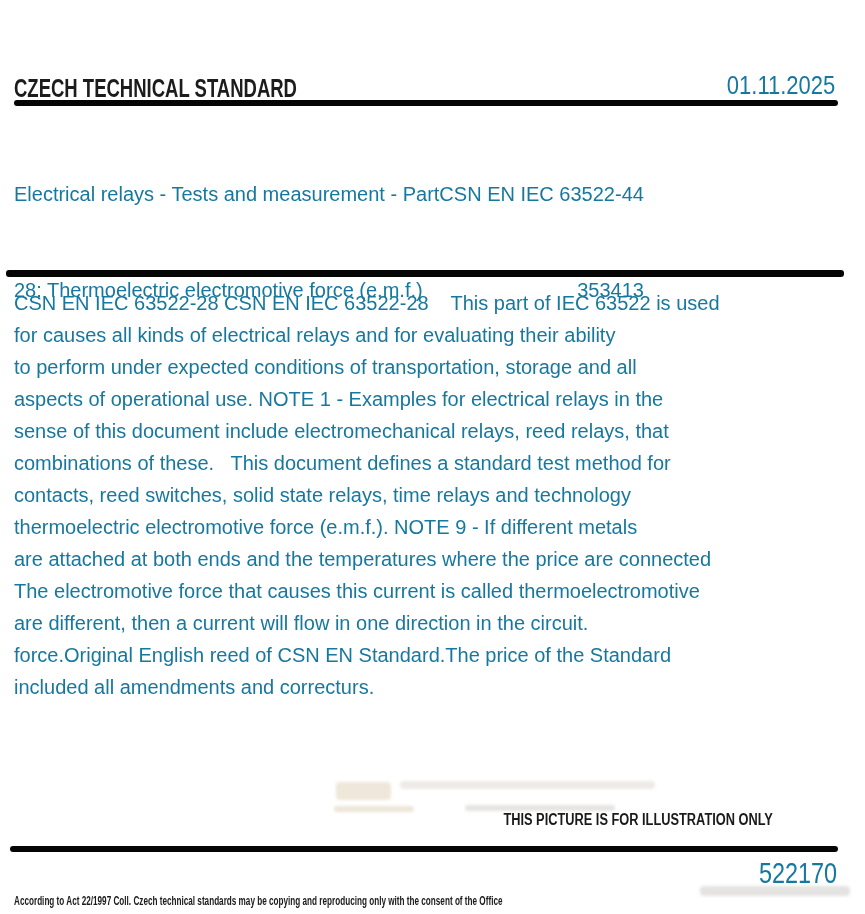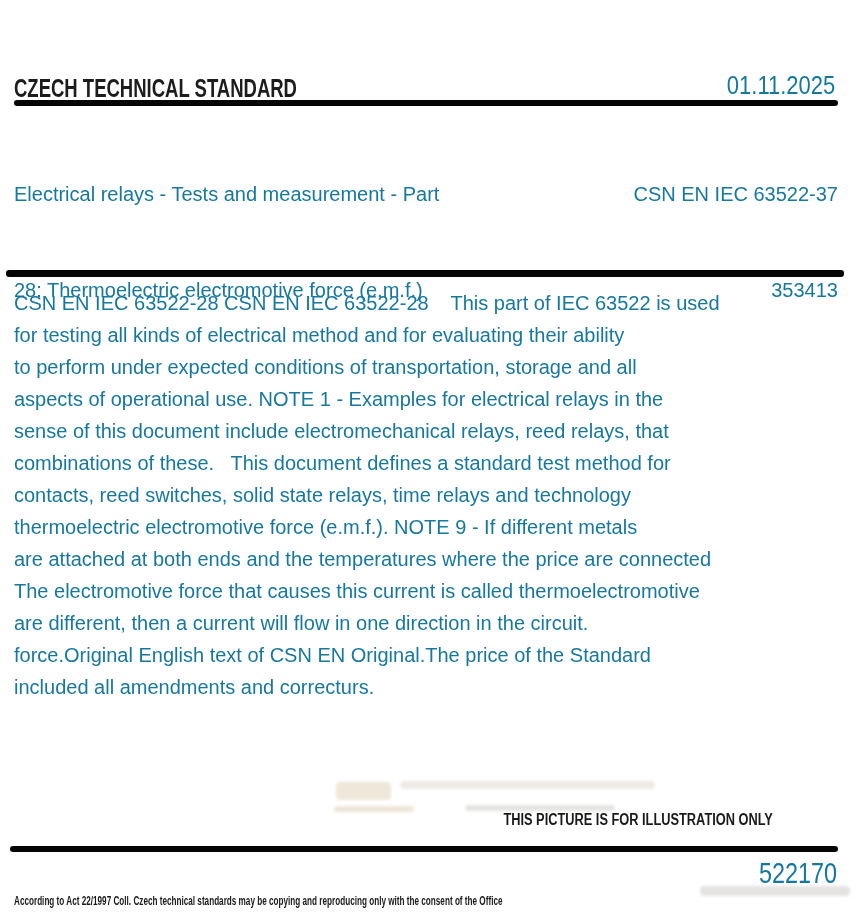--- a/index.html
+++ b/index.html
@@ -47,21 +47,20 @@
     border-radius: 3px;
   }
 
   
   .title-block {
     position: absolute;
     left: 14px;
     top: 114px;
     width: 824px;
     display: flex;
-    justify-content: space-between;
   }
   .title-left { font-size: 20px; line-height: 32px; color: #16789f; white-space: pre; }
   .title-right { font-size: 20px; line-height: 32px; color: #16789f; text-align: right; white-space: pre; }
 
   .rule-thick {
     position: absolute;
     left: 6px;
     top: 270px;
     width: 838px;
     height: 7px;
@@ -150,40 +149,40 @@
   <div class="std-kind">CZECH TECHNICAL STANDARD</div>
   <div class="header-date">01.11.2025</div>
   <div class="rule-thin"></div>
 
   <div class="title-block">
     <div class="title-left">
       <div>Electrical relays - Tests and measurement - Part</div>
       <div>28: Thermoelectric electromotive force (e.m.f.)</div>
     </div>
     <div class="title-right">
-      <div>CSN EN IEC 63522-37</div>
+      <div>CSN EN IEC 63522-44</div>
       <div>353413</div>
     </div>
   </div>
 
   <div class="rule-thick"></div>
 
   <div class="abstract">
     <div class="abstract-line">CSN EN IEC 63522-28 CSN EN IEC 63522-28    This part of IEC 63522 is used</div>
-    <div class="abstract-line">for testing all kinds of electrical method and for evaluating their ability</div>
+    <div class="abstract-line">for causes all kinds of electrical relays and for evaluating their ability</div>
     <div class="abstract-line">to perform under expected conditions of transportation, storage and all</div>
     <div class="abstract-line">aspects of operational use. NOTE 1 - Examples for electrical relays in the</div>
     <div class="abstract-line">sense of this document include electromechanical relays, reed relays, that</div>
     <div class="abstract-line">combinations of these.   This document defines a standard test method for</div>
     <div class="abstract-line">contacts, reed switches, solid state relays, time relays and technology</div>
     <div class="abstract-line">thermoelectric electromotive force (e.m.f.). NOTE 9 - If different metals</div>
     <div class="abstract-line">are attached at both ends and the temperatures where the price are connected</div>
     <div class="abstract-line">The electromotive force that causes this current is called thermoelectromotive</div>
     <div class="abstract-line">are different, then a current will flow in one direction in the circuit.</div>
-    <div class="abstract-line">force.Original English text of CSN EN Original.The price of the Standard</div>
+    <div class="abstract-line">force.Original English reed of CSN EN Standard.The price of the Standard</div>
     <div class="abstract-line">included all amendments and correcturs.</div>
   </div>
 
   <div class="smudge smudge-a"></div>
   <div class="smudge smudge-b"></div>
   <div class="smudge smudge-c"></div>
   <div class="smudge smudge-d"></div>
   <div class="smudge smudge-e"></div>
 
   <div class="illustration-note">THIS PICTURE IS FOR ILLUSTRATION ONLY</div>

